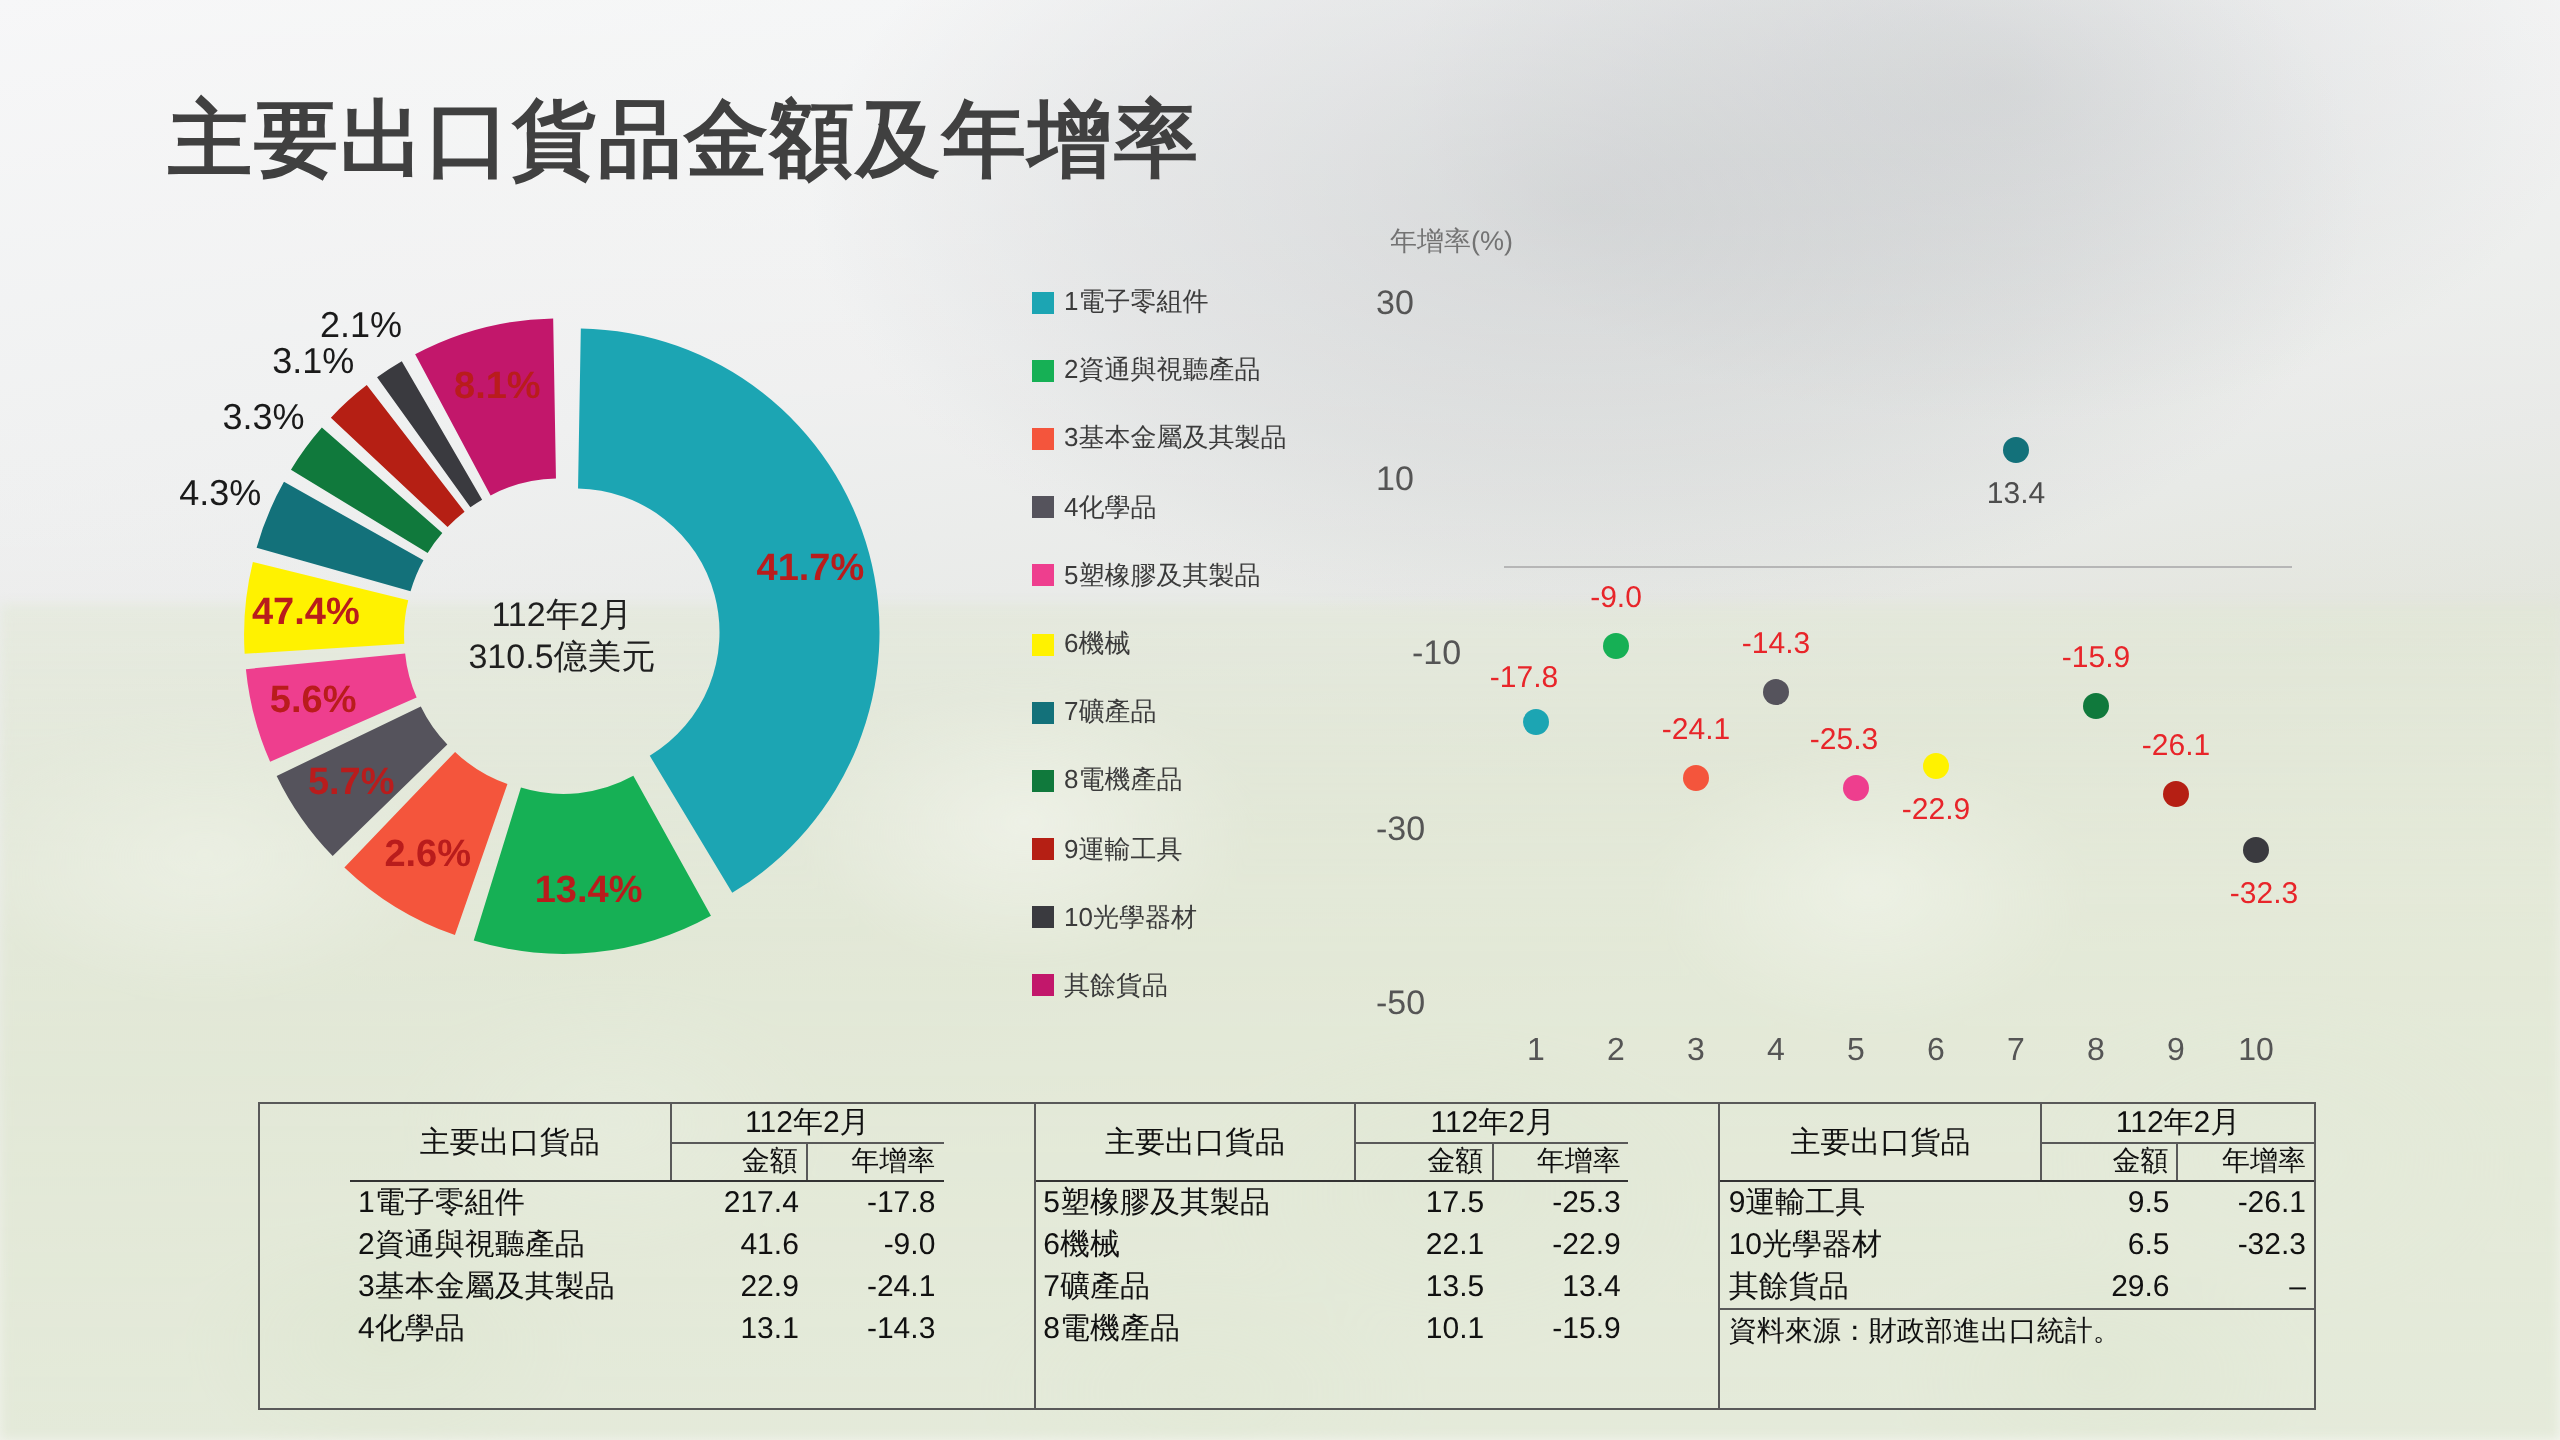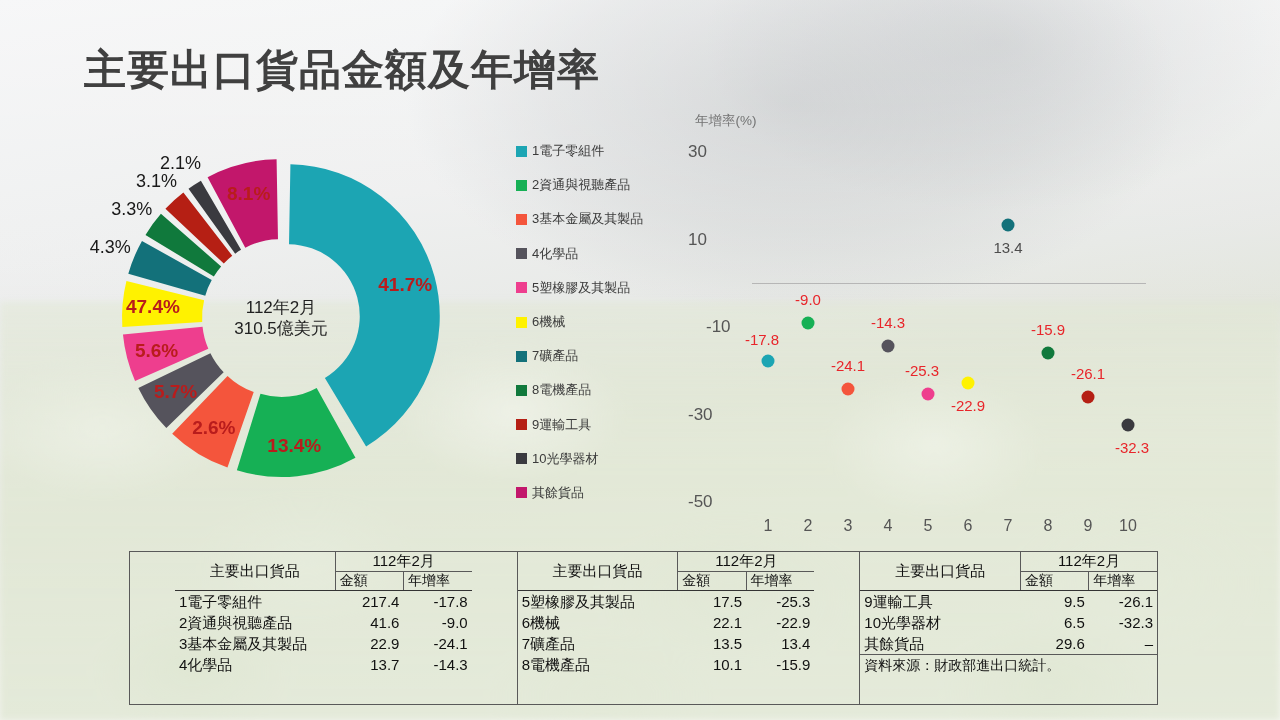--- a/index.html
+++ b/index.html
@@ -75,21 +75,21 @@
 
   
   #tables{position:absolute;left:129px;top:551px;width:1027px;height:152px;
           display:flex;border:1px solid #595959;background:transparent;}
   .tbl{flex:1 1 0;display:flex;flex-direction:column;margin-left:45px;}
   .tbl + .tbl{border-left:1px solid #595959;}
   table{width:100%;border-collapse:collapse;table-layout:fixed;}
   th,td{font-weight:normal;color:#111;padding:0 4px;}
   .hdr-name{font-size:15px;text-align:center;vertical-align:middle;}
   .hdr-span{font-size:15px;text-align:center;border-bottom:1px solid #595959;}
-  .hdr-sub{font-size:14px;text-align:left;}
+  .hdr-sub{font-size:14px;text-align:right;}
   .sep-v{border-left:1px solid #595959;}
   .hdr-bot{border-bottom:1.6px solid #333;}
   td.nm{font-size:15px;text-align:left;height:21px;line-height:21px;white-space:nowrap;overflow:hidden;}
   td.num{font-size:15px;text-align:right;height:21px;line-height:21px;white-space:nowrap;}
   td.src{font-size:14px;text-align:left;border-top:1px solid #595959;height:21px;line-height:21px;white-space:nowrap;}
 </style>
 </head>
 <body>
 
 <div id="bg">
@@ -256,21 +256,21 @@
             <td class="num">41.6</td>
             <td class="num">-9.0</td>
           </tr>
           <tr>
             <td class="nm">3基本金屬及其製品</td>
             <td class="num">22.9</td>
             <td class="num">-24.1</td>
           </tr>
           <tr>
             <td class="nm">4化學品</td>
-            <td class="num">13.7</td>
+            <td class="num">13.1</td>
             <td class="num">-14.3</td>
           </tr>
         </tbody>
       </table>
     </div>
     <div class="tbl">
       <table>
         <colgroup>
           <col style="width: 54%;">
           <col style="width: 23%;">

